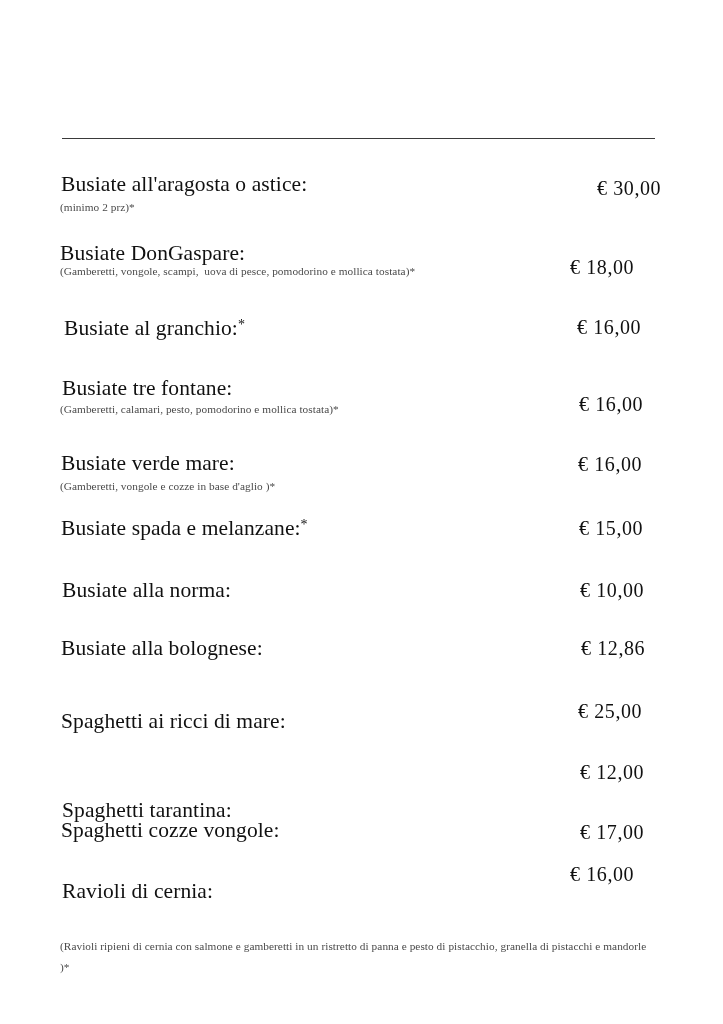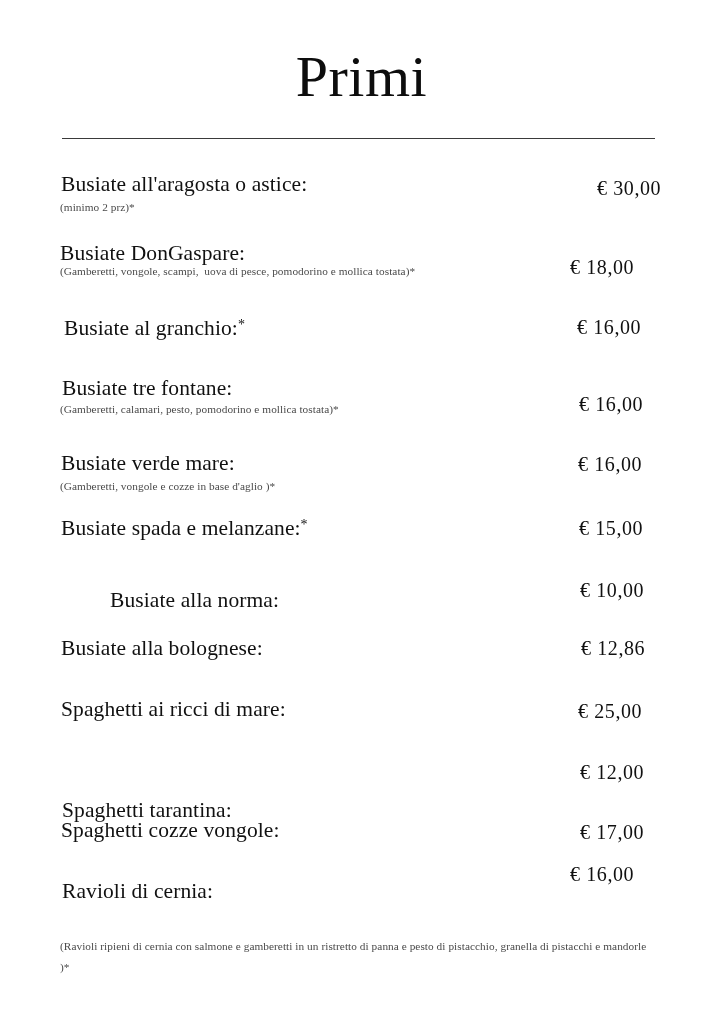--- a/index.html
+++ b/index.html
@@ -100,21 +100,20 @@
     color: #111111;
     letter-spacing: 0.6px;
     white-space: nowrap;
   }
 </style>
 </head>
 <body>
 
 <div class="page">
 
-  <div class="menu-title">Primi</div>
 
   <div class="title-rule"></div>
 
   <div class="items">
       <div class="item" style="top: 11px;">
         <div class="item-name" style="left: 61px; top: 0px;">Busiate all'aragosta o astice:</div>
         <div class="item-price" style="left: 566px; top: 5px; margin-left: 31px;">€ 30,00</div>
         <div class="item-desc" style="top: 27px;">(minimo 2 prz)*</div>
       </div>
       <div class="item" style="top: 80px;">
@@ -134,29 +133,29 @@
       <div class="item" style="top: 290px;">
         <div class="item-name" style="left: 61px; top: 0px;">Busiate verde mare:</div>
         <div class="item-price" style="left: 578px; top: 2px;">€ 16,00</div>
         <div class="item-desc" style="top: 27px;">(Gamberetti, vongole e cozze in base d'aglio )*</div>
       </div>
       <div class="item" style="top: 352px;">
         <div class="item-name" style="left: 61px; top: 0px;">Busiate spada e melanzane:<span class="star">*</span></div>
         <div class="item-price" style="left: 579px; top: 4px;">€ 15,00</div>
       </div>
       <div class="item" style="top: 415px;">
-        <div class="item-name" style="left: 62px; top: 12px; margin-left: 48px;">Busiate alla norma:</div>
+        <div class="item-name" style="left: 62px; top: 2px;">Busiate alla norma:</div>
         <div class="item-price" style="left: 580px; top: 3px;">€ 10,00</div>
       </div>
       <div class="item" style="top: 475px;">
         <div class="item-name" style="left: 61px; top: 0px;">Busiate alla bolognese:</div>
         <div class="item-price" style="left: 581px; top: 1px;">€ 12,86</div>
       </div>
       <div class="item" style="top: 536px;">
-        <div class="item-name" style="left: 61px; top: 0px;">Spaghetti ai ricci di mare:</div>
+        <div class="item-name" style="left: 61px; top: 12px;">Spaghetti ai ricci di mare:</div>
         <div class="item-price" style="left: 578px; top: 3px;">€ 25,00</div>
       </div>
       <div class="item" style="top: 597px;">
         <div class="item-name" style="left: 62px; top: 0px; margin-top: 40px;">Spaghetti tarantina:</div>
         <div class="item-price" style="left: 580px; top: 3px;">€ 12,00</div>
       </div>
       <div class="item" style="top: 657px;">
         <div class="item-name" style="left: 61px; top: 0px;">Spaghetti cozze vongole:</div>
         <div class="item-price" style="left: 580px; top: 3px;">€ 17,00</div>
       </div>

